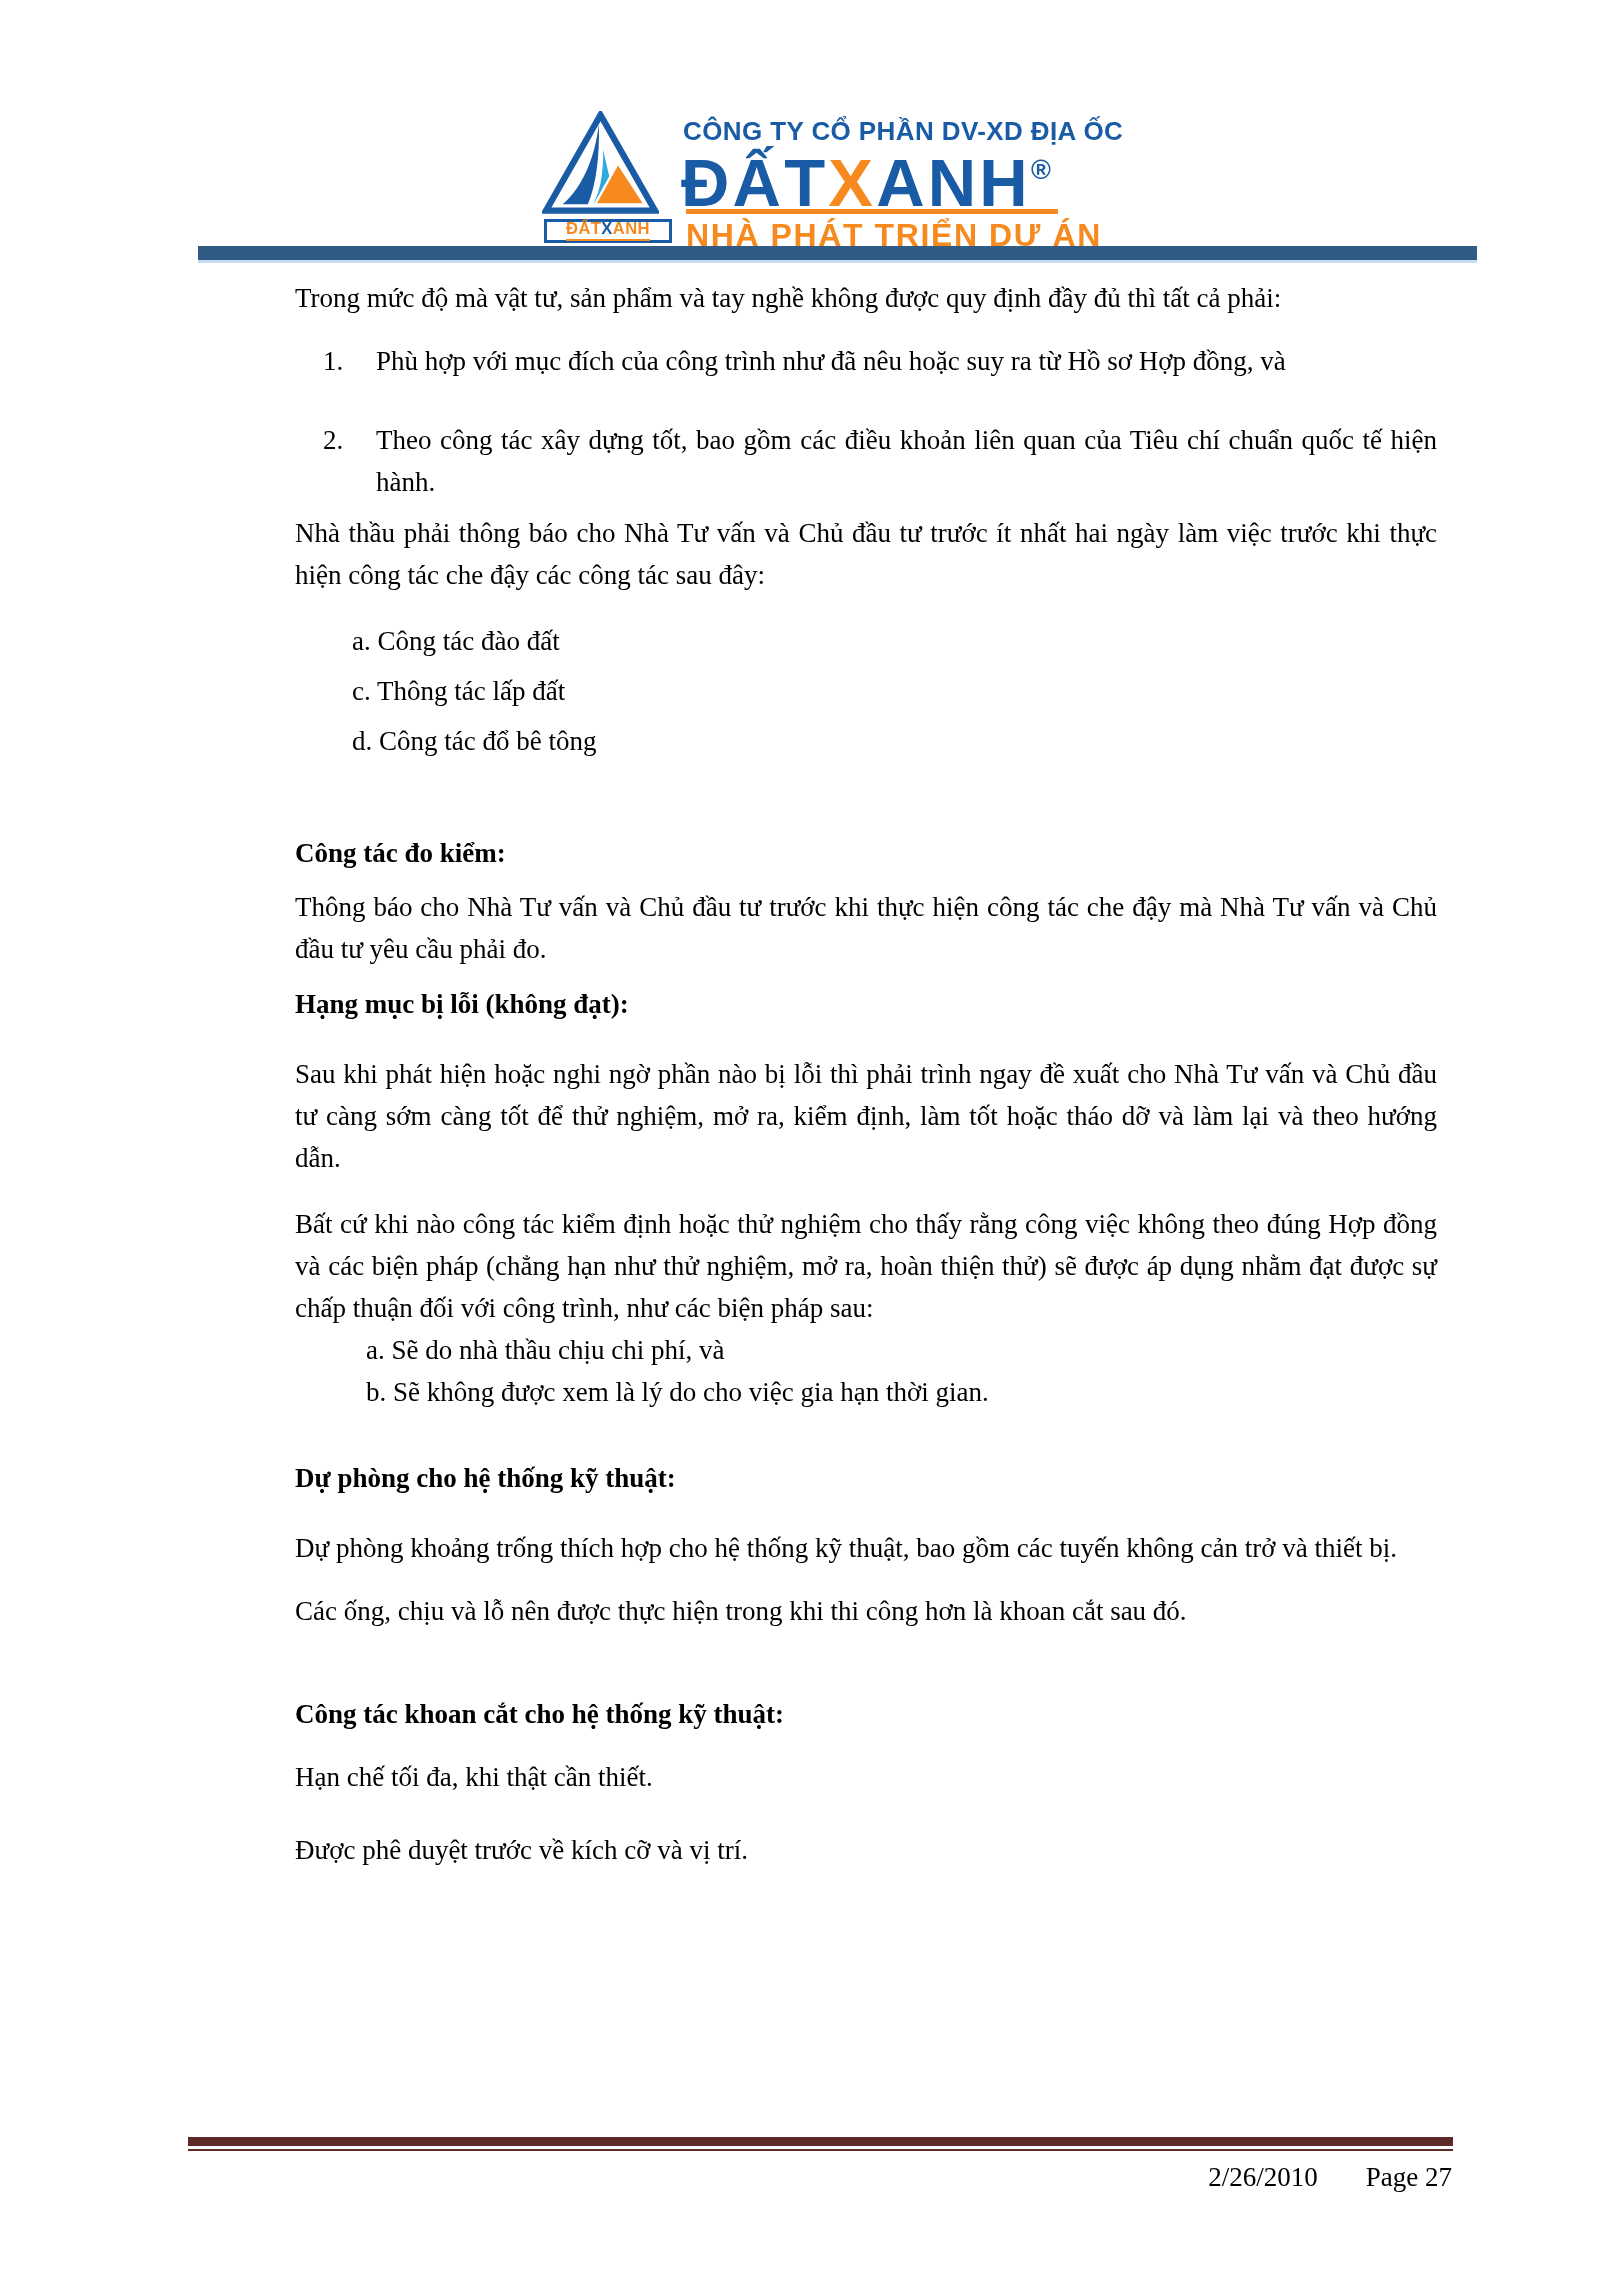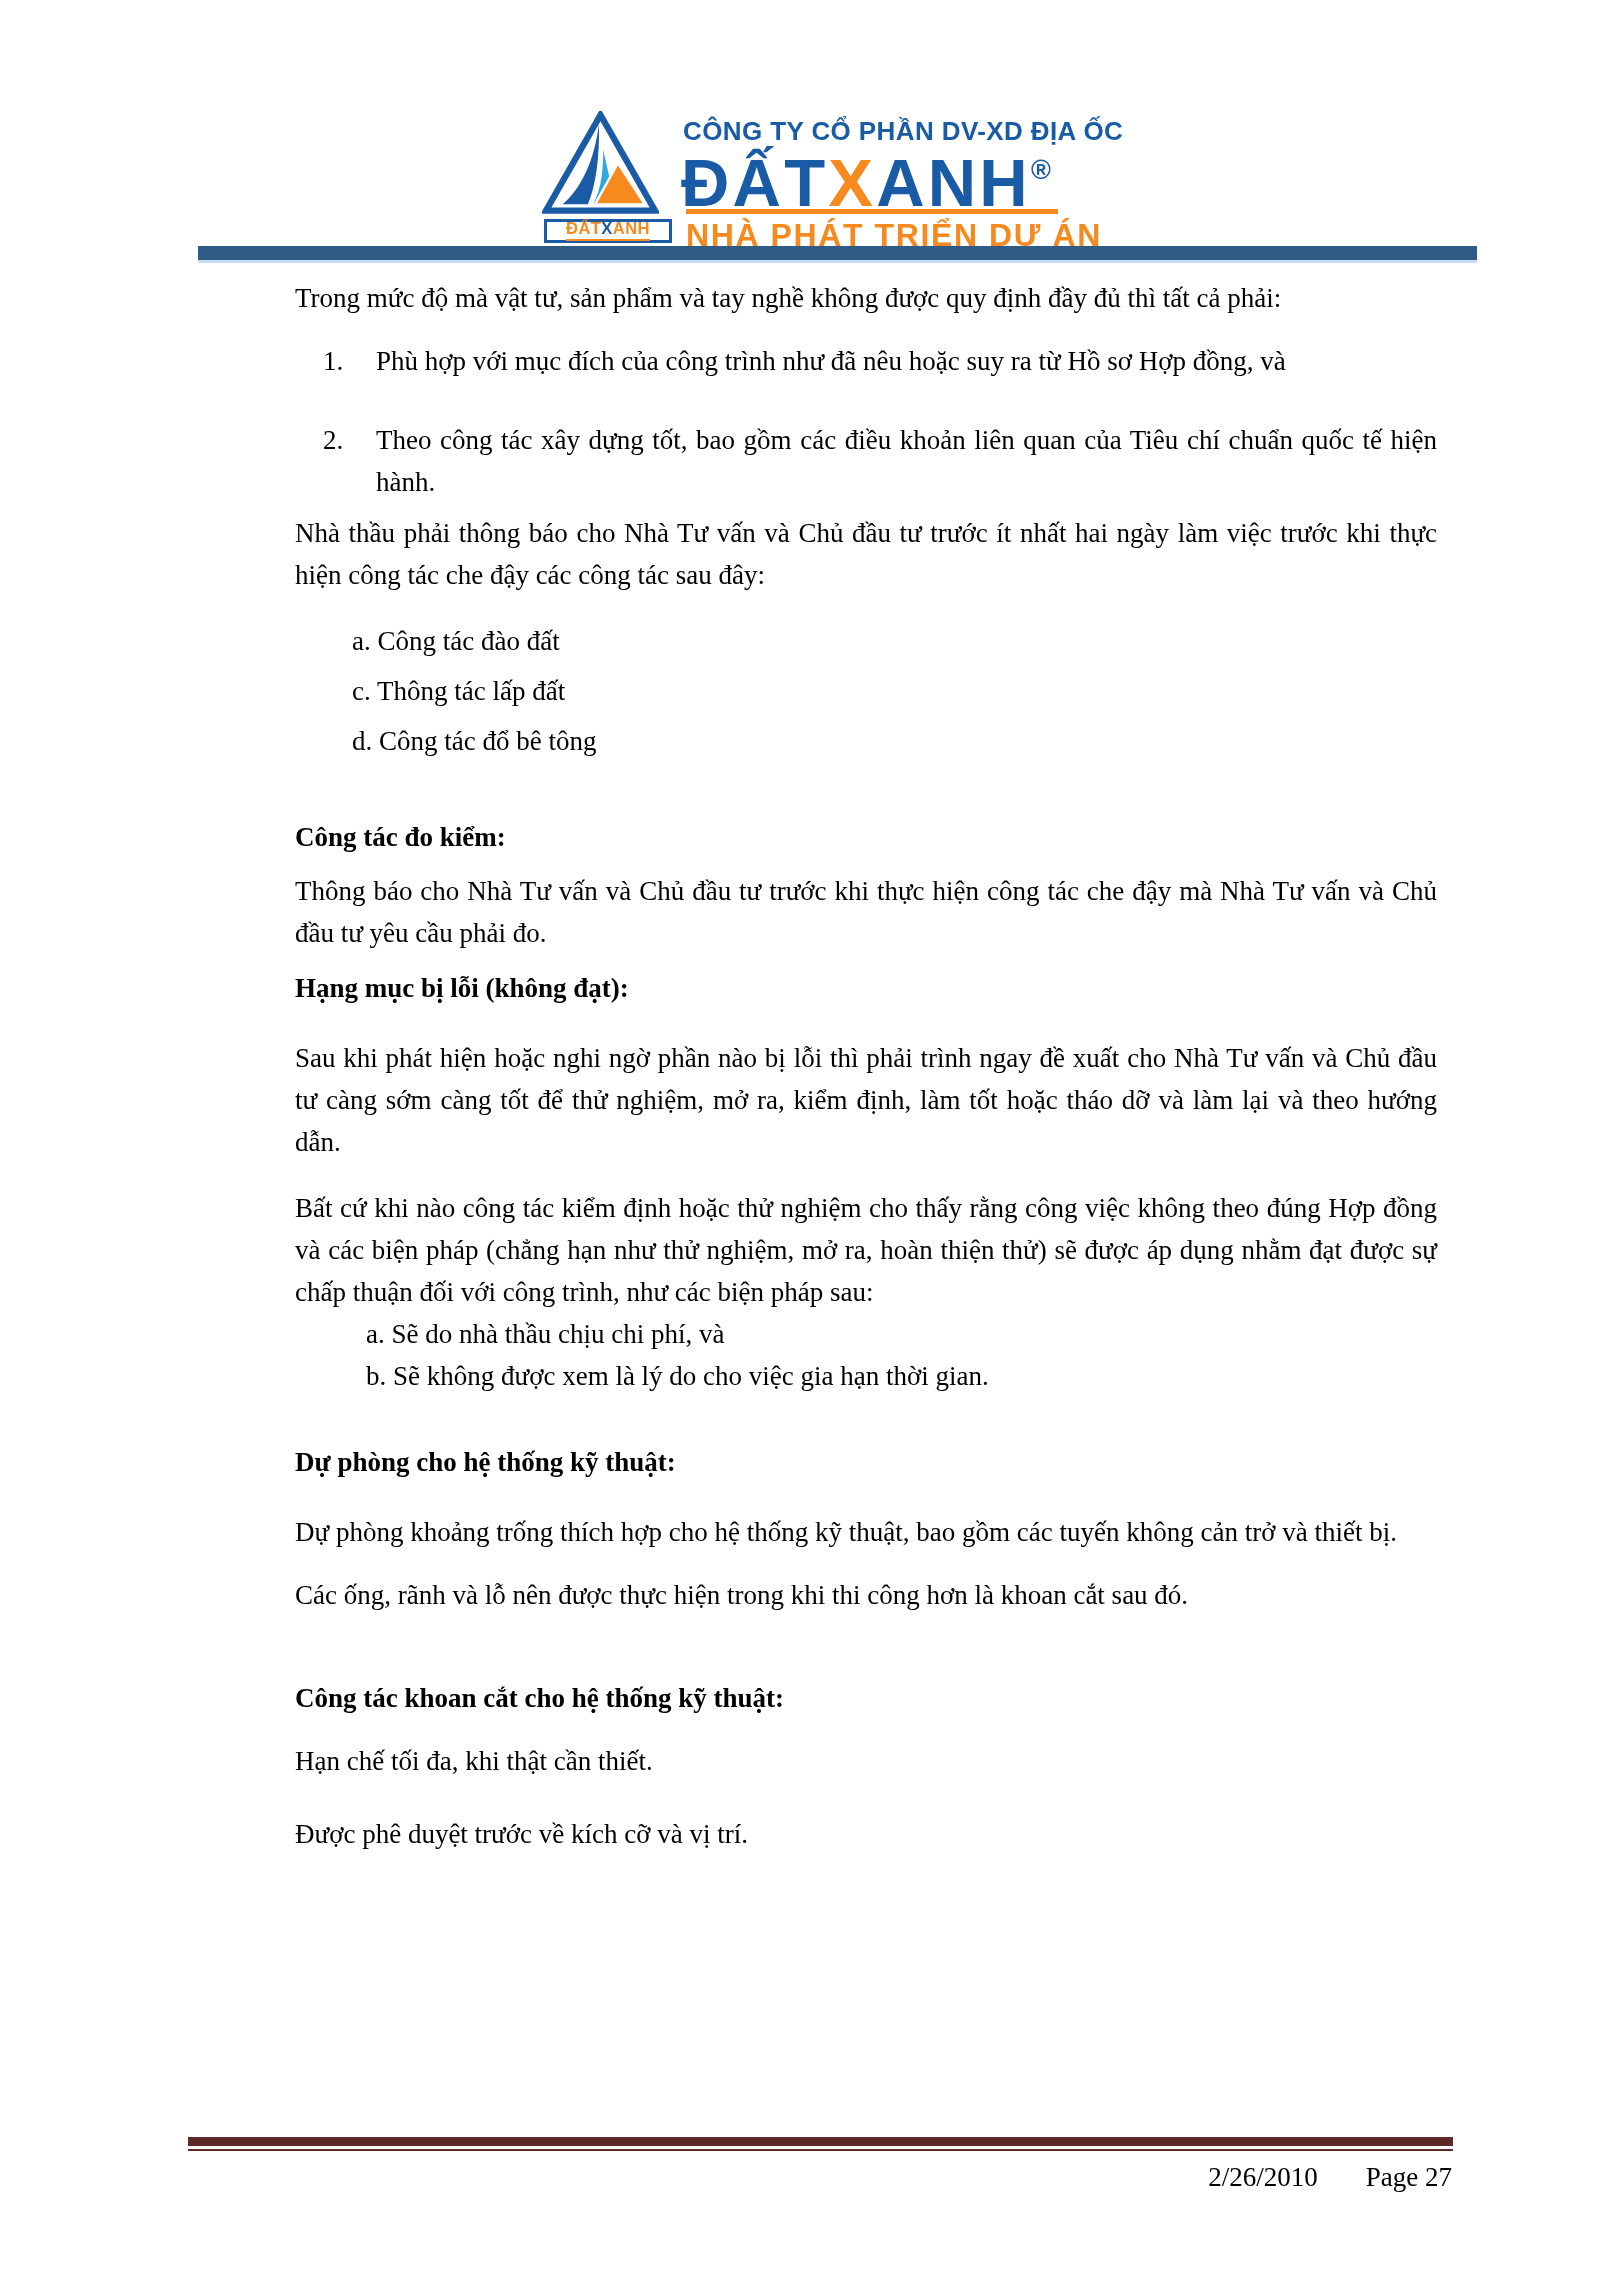--- a/index.html
+++ b/index.html
@@ -105,38 +105,38 @@
       <span class="marker">2.</span><span>Theo công tác xây dựng tốt, bao gồm các điều khoản liên quan của Tiêu chí chuẩn quốc tế hiện hành.</span>
     </div>
 
 
     <div class="p" style="margin-top:8.7px">Nhà thầu phải thông báo cho Nhà Tư vấn và Chủ đầu tư trước ít nhất hai ngày làm việc trước khi thực hiện công tác che đậy các công tác sau đây:</div>
 
     <div class="sub-item" style="margin-top:24px">a. Công tác đào đất</div>
     <div class="sub-item" style="margin-top:8px">c. Thông tác lấp đất</div>
     <div class="sub-item" style="margin-top:8px">d. Công tác đổ bê tông</div>
 
-    <div class="h" style="margin-top:54px">Công tác đo kiểm:</div>
+    <div class="h" style="margin-top:70px">Công tác đo kiểm:</div>
 
     <div class="p" style="margin-top:12px">Thông báo cho Nhà Tư vấn và Chủ đầu tư trước khi thực hiện công tác che đậy mà Nhà Tư vấn và Chủ đầu tư yêu cầu phải đo.</div>
 
     <div class="h" style="margin-top:12.7px">Hạng mục bị lỗi (không đạt):</div>
 
     <div class="p" style="margin-top:28px">Sau khi phát hiện hoặc nghi ngờ phần nào bị lỗi thì phải trình ngay đề xuất cho Nhà Tư vấn và Chủ đầu tư càng sớm càng tốt để thử nghiệm, mở ra, kiểm định, làm tốt hoặc tháo dỡ và làm lại và theo hướng dẫn.</div>
 
     <div class="p" style="margin-top:24.6px">Bất cứ khi nào công tác kiểm định hoặc thử nghiệm cho thấy rằng công việc không theo đúng Hợp đồng và các biện pháp (chẳng hạn như thử nghiệm, mở ra, hoàn thiện thử) sẽ được áp dụng nhằm đạt được sự chấp thuận đối với công trình, như các biện pháp sau:</div>
 
     <div class="sub-item-2" style="margin-top:0">a. Sẽ do nhà thầu chịu chi phí, và</div>
     <div class="sub-item-2" style="margin-top:0">b. Sẽ không được xem là lý do cho việc gia hạn thời gian.</div>
 
     <div class="h" style="margin-top:44px">Dự phòng cho hệ thống kỹ thuật:</div>
 
     <div class="p" style="margin-top:28px">Dự phòng khoảng trống thích hợp cho hệ thống kỹ thuật, bao gồm các tuyến không cản trở và thiết bị.</div>
 
-    <div class="p" style="margin-top:20.6px">Các ống, rãnh và lỗ nên được thực hiện trong khi thi công hơn là khoan cắt sau đó.</div>
+    <div class="p" style="margin-top:20.6px">Các ống, chịu và lỗ nên được thực hiện trong khi thi công hơn là khoan cắt sau đó.</div>
 
     <div class="h" style="margin-top:61px">Công tác khoan cắt cho hệ thống kỹ thuật:</div>
 
     <div class="p" style="margin-top:21.4px">Hạn chế tối đa, khi thật cần thiết.</div>
 
     <div class="p" style="margin-top:31px">Được phê duyệt trước về kích cỡ và vị trí.</div>
 
   </div>
 
   <div class="footer-bar"></div>

